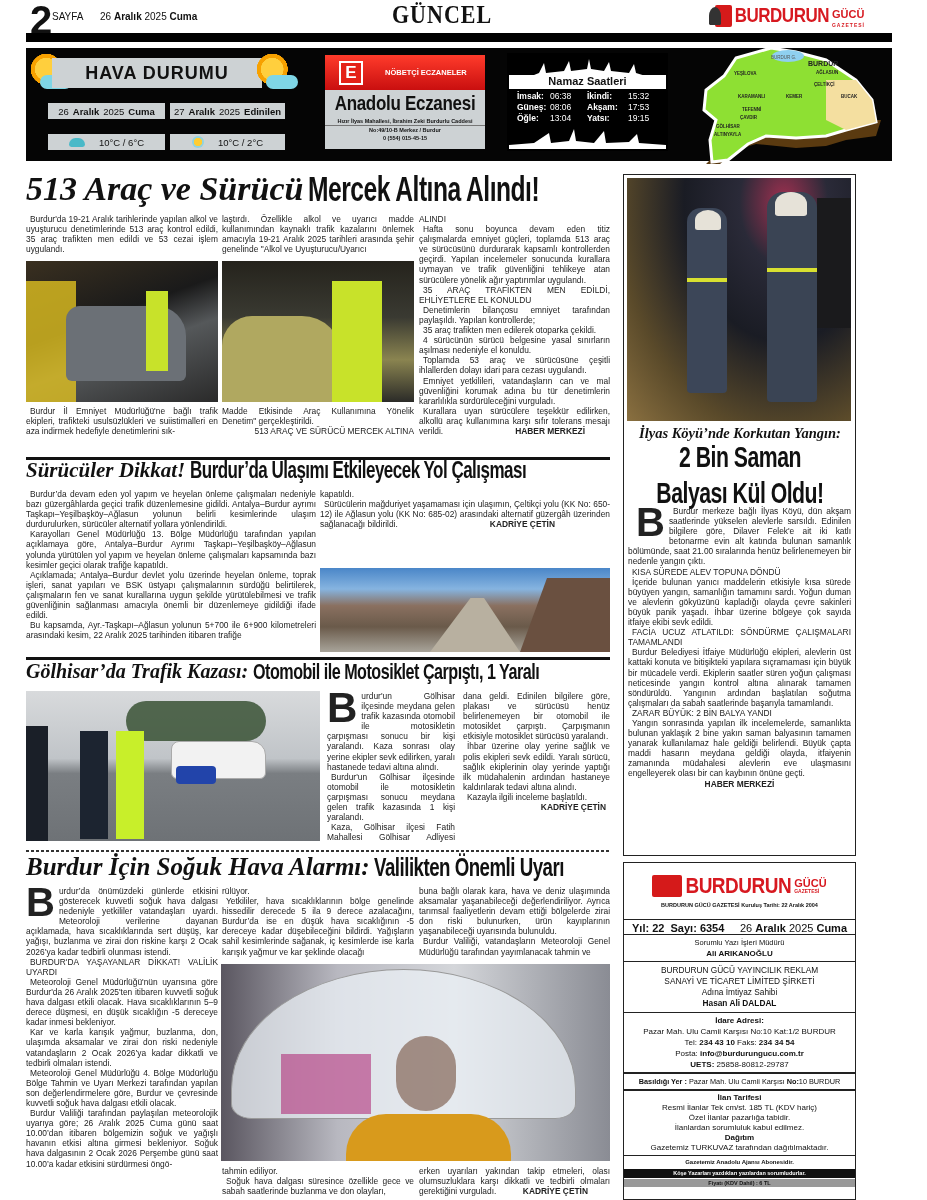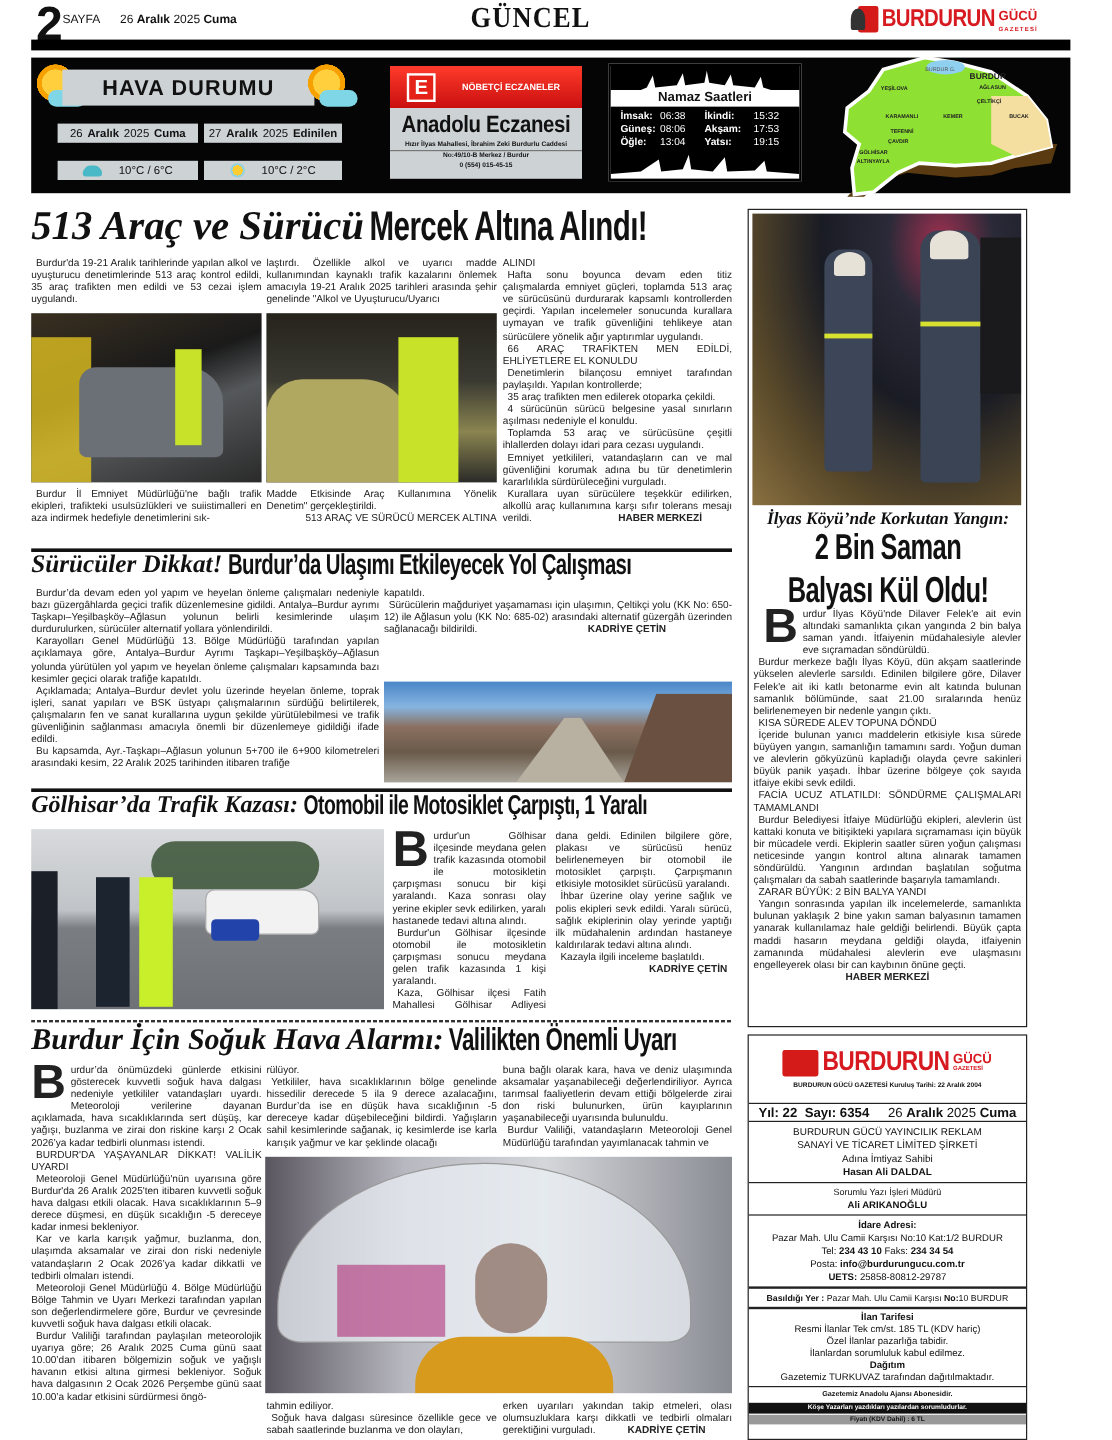--- a/index.html
+++ b/index.html
@@ -182,21 +182,21 @@
   <div style="position:absolute;left:110px;top:20px;width:50px;height:121px;background:#c8e22a"></div>
 </div>
 <div class="col" style="left:222px;top:406px;width:192px">
   <p style="text-indent:0">Madde Etkisinde Araç Kullanımına Yönelik Denetim" gerçekleştirildi.</p>
   <div class="sub" style="text-align:right">513 ARAÇ VE SÜRÜCÜ MERCEK ALTINA</div>
 </div>
 
 <div class="col" style="left:419px;top:214px;width:191px">
   <div class="sub" style="text-indent:0">ALINDI</div>
   <p>Hafta sonu boyunca devam eden titiz çalışmalarda emniyet güçleri, toplamda 513 araç ve sürücüsünü durdurarak kapsamlı kontrollerden geçirdi. Yapılan incelemeler sonucunda kurallara uymayan ve trafik güvenliğini tehlikeye atan sürücülere yönelik ağır yaptırımlar uygulandı.</p>
-  <div class="sub">66 ARAÇ TRAFİKTEN MEN EDİLDİ, EHLİYETLERE EL KONULDU</div>
+  <div class="sub">35 ARAÇ TRAFİKTEN MEN EDİLDİ, EHLİYETLERE EL KONULDU</div>
   <p>Denetimlerin bilançosu emniyet tarafından paylaşıldı. Yapılan kontrollerde;</p>
   <p>35 araç trafikten men edilerek otoparka çekildi.</p>
   <p>4 sürücünün sürücü belgesine yasal sınırların aşılması nedeniyle el konuldu.</p>
   <p>Toplamda 53 araç ve sürücüsüne çeşitli ihlallerden dolayı idari para cezası uygulandı.</p>
   <p>Emniyet yetkilileri, vatandaşların can ve mal güvenliğini korumak adına bu tür denetimlerin kararlılıkla sürdürüleceğini vurguladı.</p>
   <p>Kurallara uyan sürücülere teşekkür edilirken, alkollü araç kullanımına karşı sıfır tolerans mesajı verildi.</p>
   <div class="byline" style="margin-top:-10px;padding-right:25px">HABER MERKEZİ</div>
 </div>
 <div class="hr" style="left:26px;top:457px;width:584px"></div>
 
@@ -292,21 +292,20 @@
   <div style="position:absolute;left:190px;top:20px;width:34px;height:130px;background:#1a1a1c"></div>
   <div style="position:absolute;left:60px;top:100px;width:40px;height:4px;background:#d8e030"></div>
   <div style="position:absolute;left:140px;top:90px;width:50px;height:4px;background:#d8e030"></div>
 </div>
 <div class="abs h-serif" style="left:625px;top:425px;width:230px;text-align:center;font-size:14.5px">İlyas Köyü’nde Korkutan Yangın:</div>
 <div class="abs" style="left:625px;top:444px;width:230px;text-align:center;line-height:30px">
   <span class="h-cond" style="font-size:25px;transform:scaleX(0.85) scaleY(1.2);transform-origin:center">2 Bin Saman Balyası Kül Oldu!</span>
 </div>
 <div class="col" style="left:628px;top:506px;width:223px;font-size:8.4px">
   <span class="dropcap" style="font-size:40px;line-height:31px;margin-left:8px">B</span>
-  <p style="text-indent:0">urdur İlyas Köyü'nde Dilaver Felek'e ait evin altındaki samanlıkta çıkan yangında 2 bin balya saman yandı. İtfaiyenin müdahalesiyle alevler eve sıçramadan söndürüldü.</p>
   <p>Burdur merkeze bağlı İlyas Köyü, dün akşam saatlerinde yükselen alevlerle sarsıldı. Edinilen bilgilere göre, Dilaver Felek'e ait iki katlı betonarme evin alt katında bulunan samanlık bölümünde, saat 21.00 sıralarında henüz belirlenemeyen bir nedenle yangın çıktı.</p>
   <div class="sub">KISA SÜREDE ALEV TOPUNA DÖNDÜ</div>
   <p>İçeride bulunan yanıcı maddelerin etkisiyle kısa sürede büyüyen yangın, samanlığın tamamını sardı. Yoğun duman ve alevlerin gökyüzünü kapladığı olayda çevre sakinleri büyük panik yaşadı. İhbar üzerine bölgeye çok sayıda itfaiye ekibi sevk edildi.</p>
   <div class="sub">FACİA UCUZ ATLATILDI: SÖNDÜRME ÇALIŞMALARI TAMAMLANDI</div>
   <p>Burdur Belediyesi İtfaiye Müdürlüğü ekipleri, alevlerin üst kattaki konuta ve bitişikteki yapılara sıçramaması için büyük bir mücadele verdi. Ekiplerin saatler süren yoğun çalışması neticesinde yangın kontrol altına alınarak tamamen söndürüldü. Yangının ardından başlatılan soğutma çalışmaları da sabah saatlerinde başarıyla tamamlandı.</p>
   <div class="sub">ZARAR BÜYÜK: 2 BİN BALYA YANDI</div>
   <p>Yangın sonrasında yapılan ilk incelemelerde, samanlıkta bulunan yaklaşık 2 bine yakın saman balyasının tamamen yanarak kullanılamaz hale geldiği belirlendi. Büyük çapta maddi hasarın meydana geldiği olayda, itfaiyenin zamanında müdahalesi alevlerin eve ulaşmasını engelleyerek olası bir can kaybının önüne geçti.</p>
   <div class="byline" style="text-align:center">HABER MERKEZİ</div>
 </div>
 
@@ -319,29 +318,29 @@
           <span style="color:#d71920;font-weight:900;font-size:11px;display:block;line-height:10px">GÜCÜ</span>
           <span style="color:#d71920;font-size:5px;font-weight:bold;display:block">GAZETESİ</span>
         </span>
     </div>
     <div style="font-size:5.5px;font-weight:bold;margin-top:5px">BURDURUN GÜCÜ GAZETESİ Kuruluş Tarihi: 22 Aralık 2004</div>
   </div>
   <div class="mh-line" style="display:flex;justify-content:space-between;padding:2px 8px;font-size:11px;height:15px">
     <span style="font-weight:bold"><span>Yıl: 22</span>&nbsp; <span>Sayı: 6354</span></span>
     <span><span>26</span> <b>Aralık</b> <span>2025</span> <b>Cuma</b></span>
   </div>
+  <div class="mh-line mh" style="padding:2px 0;font-size:7.5px">
+    <div>Sorumlu Yazı İşleri Müdürü</div>
+    <div style="font-weight:bold;font-size:8px">Ali ARIKANOĞLU</div>
+  </div>
   <div class="mh-line mh" style="padding:3px 0">
     <div>BURDURUN GÜCÜ YAYINCILIK REKLAM</div>
     <div>SANAYİ VE TİCARET LİMİTED ŞİRKETİ</div>
     <div>Adına İmtiyaz Sahibi</div>
     <div style="font-weight:bold">Hasan Ali DALDAL</div>
-  </div>
-  <div class="mh-line mh" style="padding:2px 0;font-size:7.5px">
-    <div>Sorumlu Yazı İşleri Müdürü</div>
-    <div style="font-weight:bold;font-size:8px">Ali ARIKANOĞLU</div>
   </div>
   <div class="mh-line mh" style="padding:2px 0;font-size:8px">
     <div style="font-weight:bold">İdare Adresi:</div>
     <div>Pazar Mah. Ulu Camii Karşısı No:10 Kat:1/2 BURDUR</div>
     <div><span>Tel:</span> <b>234 43 10</b> <span>Faks:</span> <b>234 34 54</b></div>
     <div><span>Posta:</span> <b>info@burdurungucu.com.tr</b></div>
     <div><b>UETS:</b> <span>25858-80812-29787</span></div>
   </div>
   <div class="mh-line mh" style="padding:2px 0;font-size:7.3px;border-top-width:2px">
     <b>Basıldığı Yer :</b> <span>Pazar Mah. Ulu Camii Karşısı</span> <b>No:</b><span>10 BURDUR</span>

